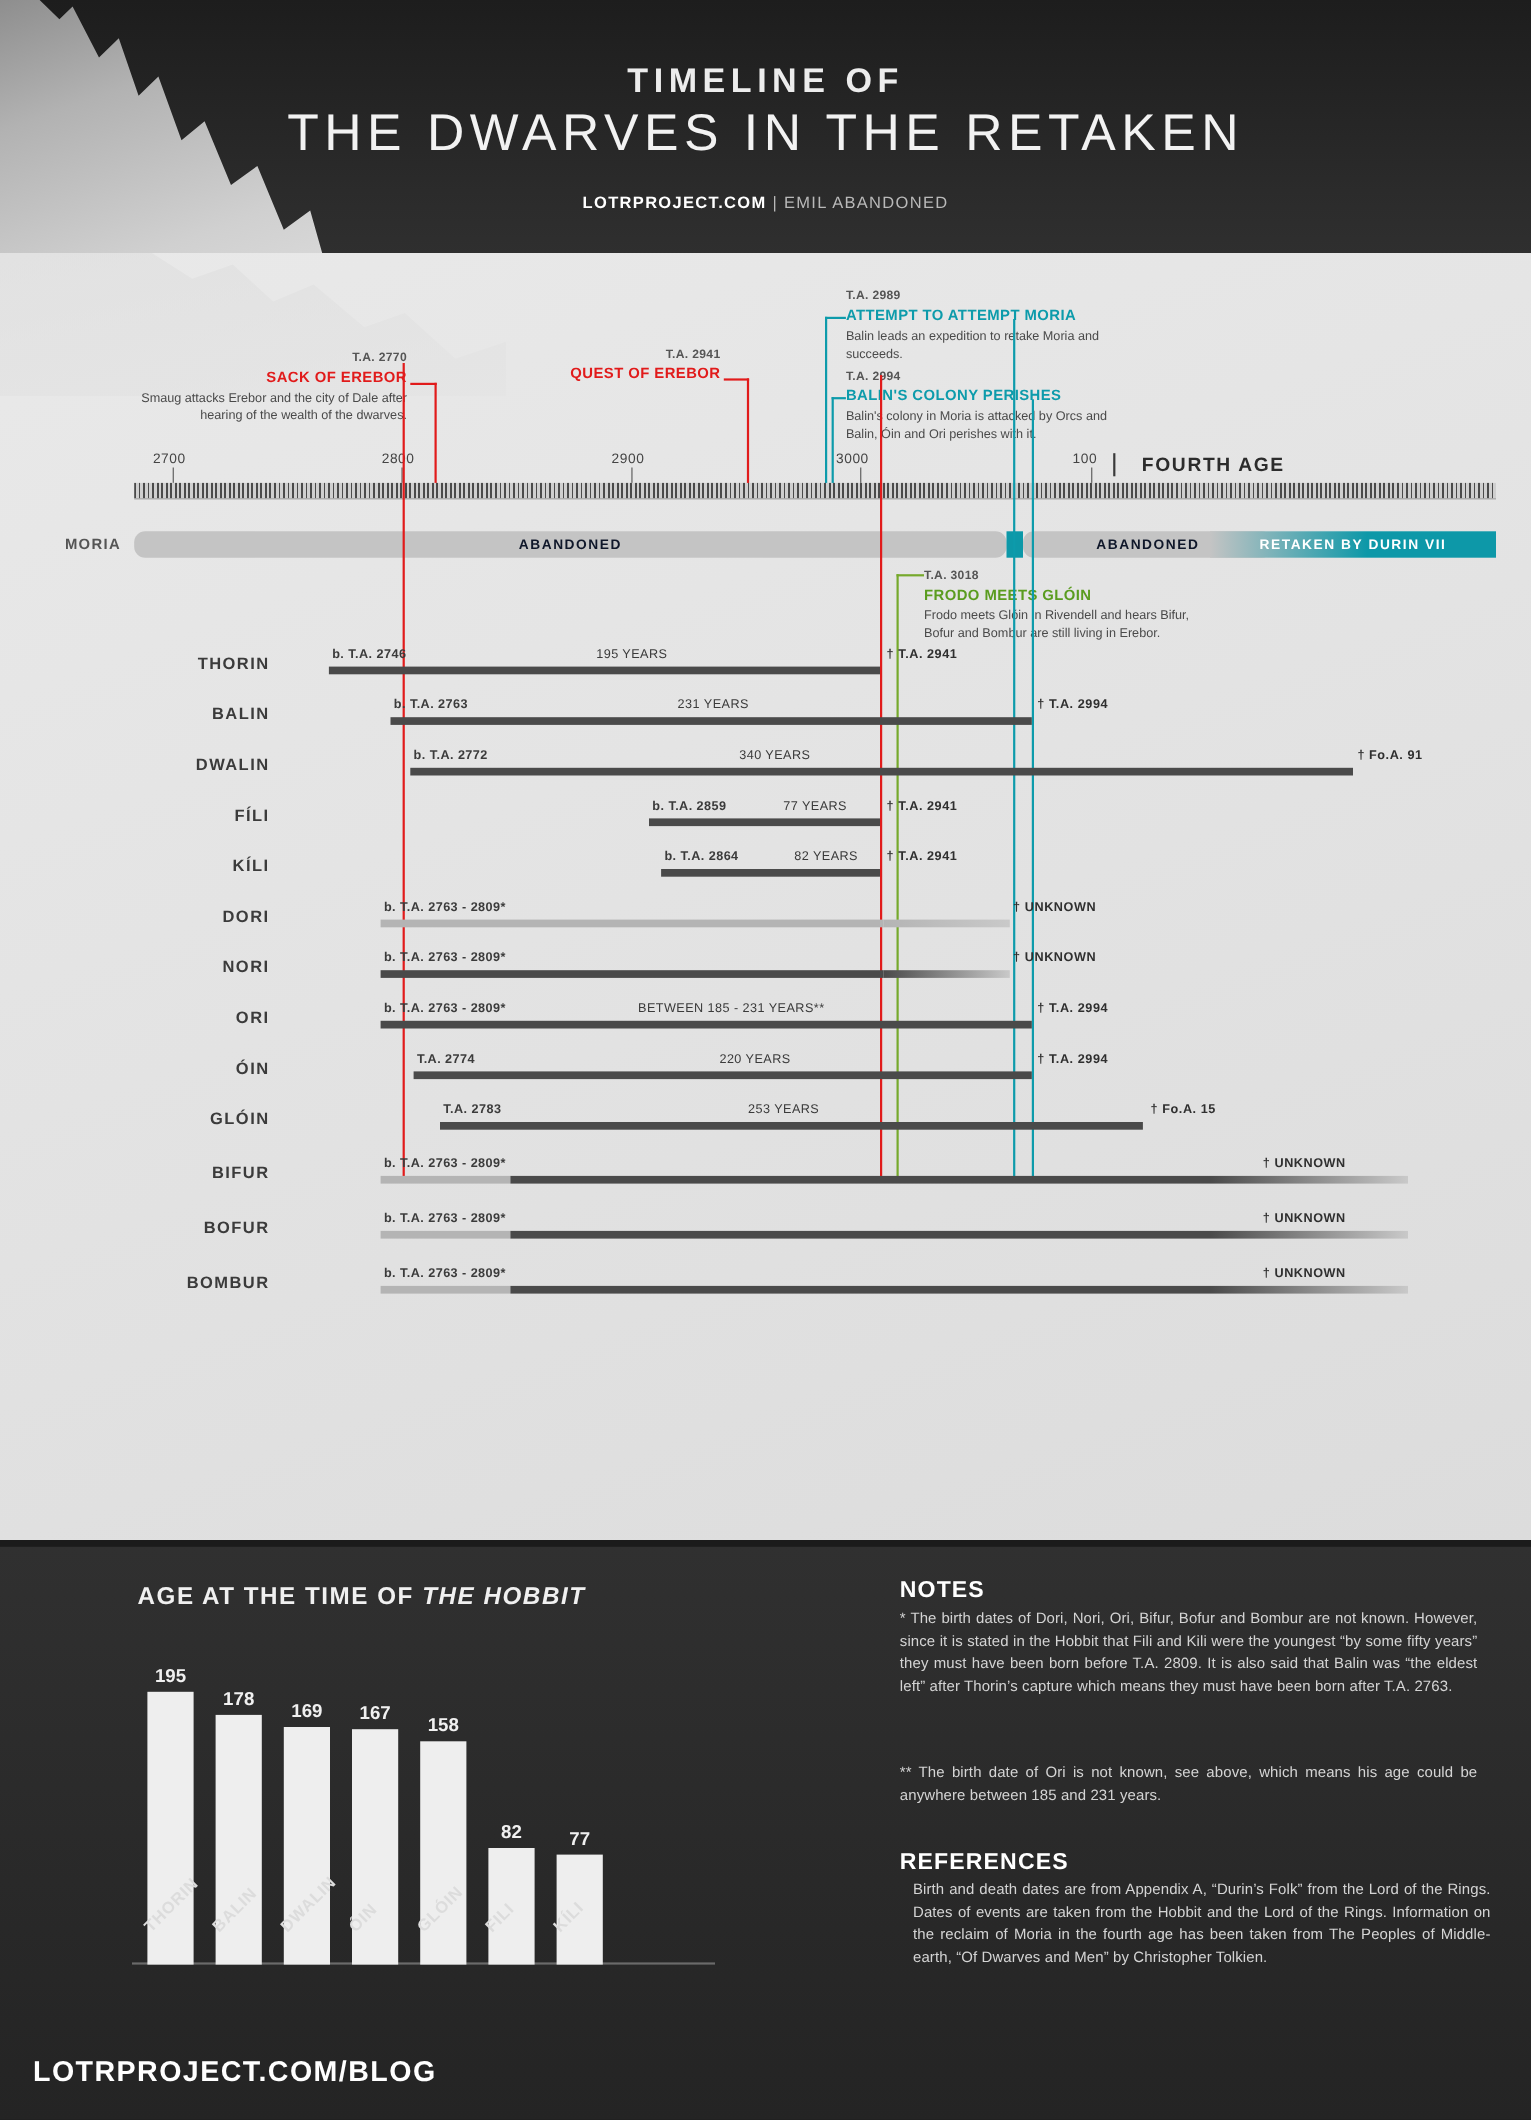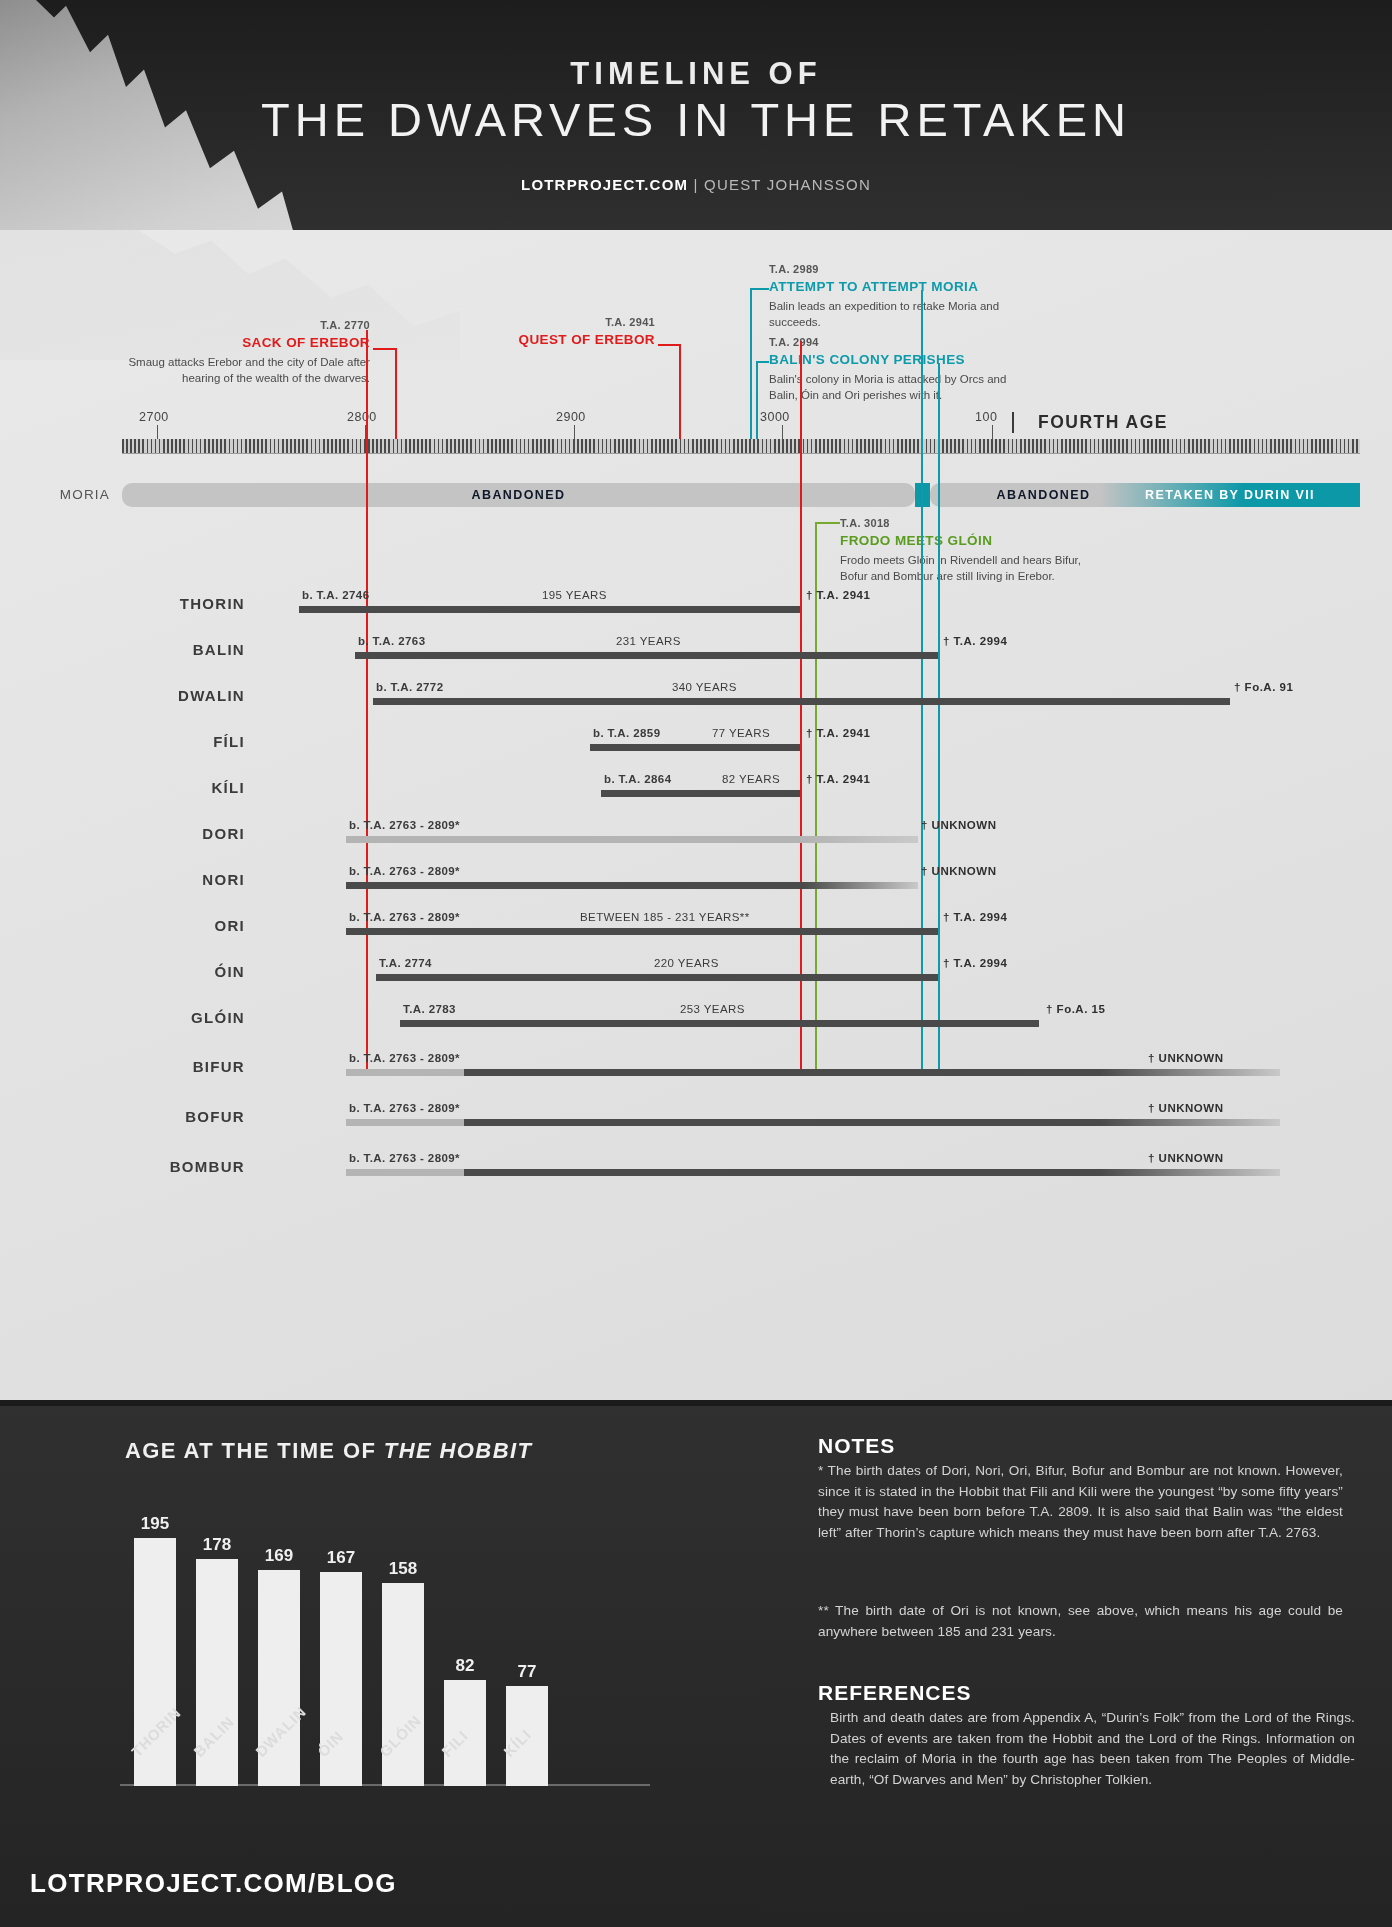--- a/index.html
+++ b/index.html
@@ -162,21 +162,21 @@
 
 <div class="page">
 
   <div class="header">
     <div class="mtn-left"></div>
     <div class="header-title-sm">TIMELINE OF</div>
     <div class="header-title-lg">THE DWARVES IN THE RETAKEN</div>
     <div class="header-sub">
       <span class="b">LOTRPROJECT.COM</span>
       <span class="d">|</span>
-      <span class="d">QUEST JOHANSSON</span>
+      <span class="d">EMIL ABANDONED</span>
     </div>
   </div>
 
   <div class="main">
     <div class="mtn-overlay"></div>
 
     <div class="callout red ra" style="left:120px; top:88px; width:250px;">
       <div class="date">T.A. 2770</div>
       <div class="ttl">SACK OF EREBOR</div>
       <div>Smaug attacks Erebor and the city of Dale after hearing of the wealth of the dwarves.</div>
@@ -236,21 +236,21 @@
     <div class="tick-mark" style="left:574px; top:195px; height:14px;"></div>
     <div class="tick-mark" style="left:782px; top:195px; height:14px;"></div>
     <div class="tick-mark" style="left:992px; top:195px; height:14px;"></div>
 
     <div class="fourth-age" style="left:1012px; top:182px;">FOURTH AGE</div>
 
     <div class="ruler" style="left:122px; top:209px; width:1238px;"></div>
 
 
     <div class="era-row" style="left:0; top:253px; width:1392px;">
-      <div class="era-lbl" style="left:0; width:110px; text-align:right;">MORIA</div>
+      <div class="era-lbl" style="left:0; width:110px; text-align:right;font-weight:bold;">MORIA</div>
       <div class="era-seg grey" style="left:122px; width:793px;">ABANDONED</div>
       <div class="era-seg grey" style="left:930px; width:227px;">ABANDONED</div>
       <div class="era-seg gradteal" style="left:1100px; width:260px; color:#fff;">RETAKEN BY DURIN VII</div>
       <div style="position:absolute;left:915px;top:0;width:15px;height:24px;background:#0d98a8;"></div>
     </div>
 
     <div class="vline red" style="left:366px; top:100px; height:740px;"></div>
     <div class="vline red" style="left:800px; top:111px; height:729px;"></div>
     <div class="vline teal" style="left:921px; top:60px;  height:780px;"></div>
     <div class="vline teal" style="left:938px; top:133px; height:707px;"></div>

